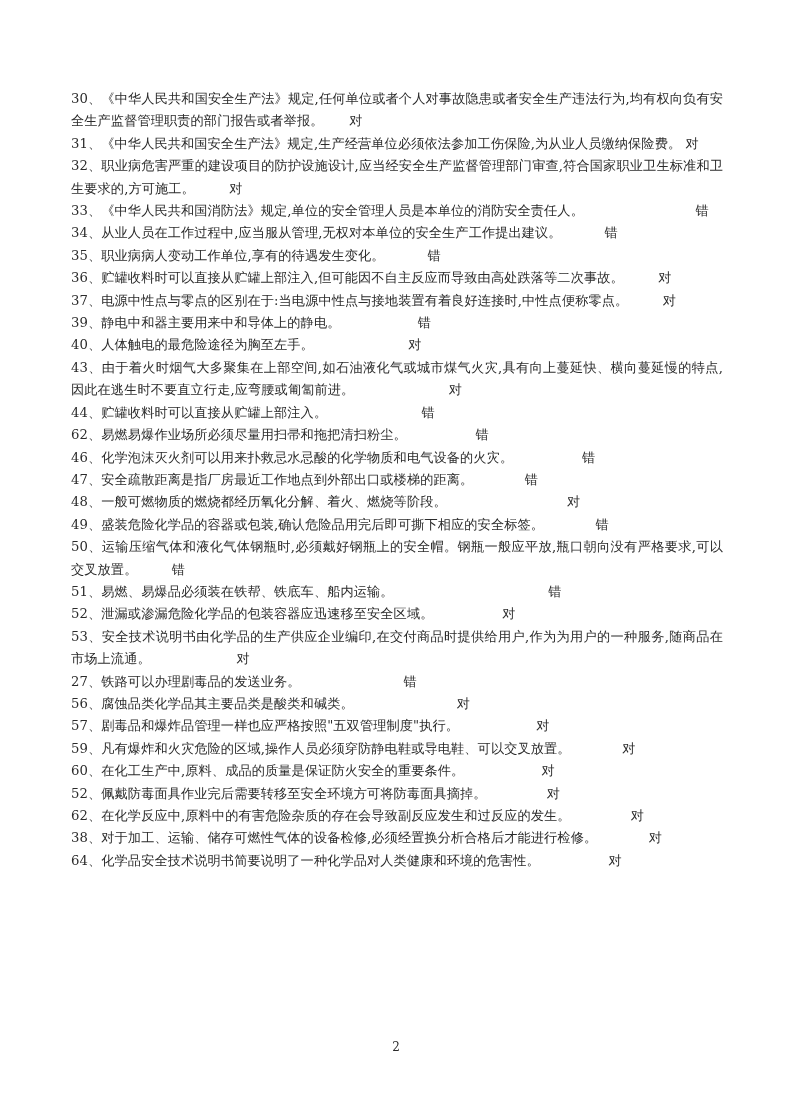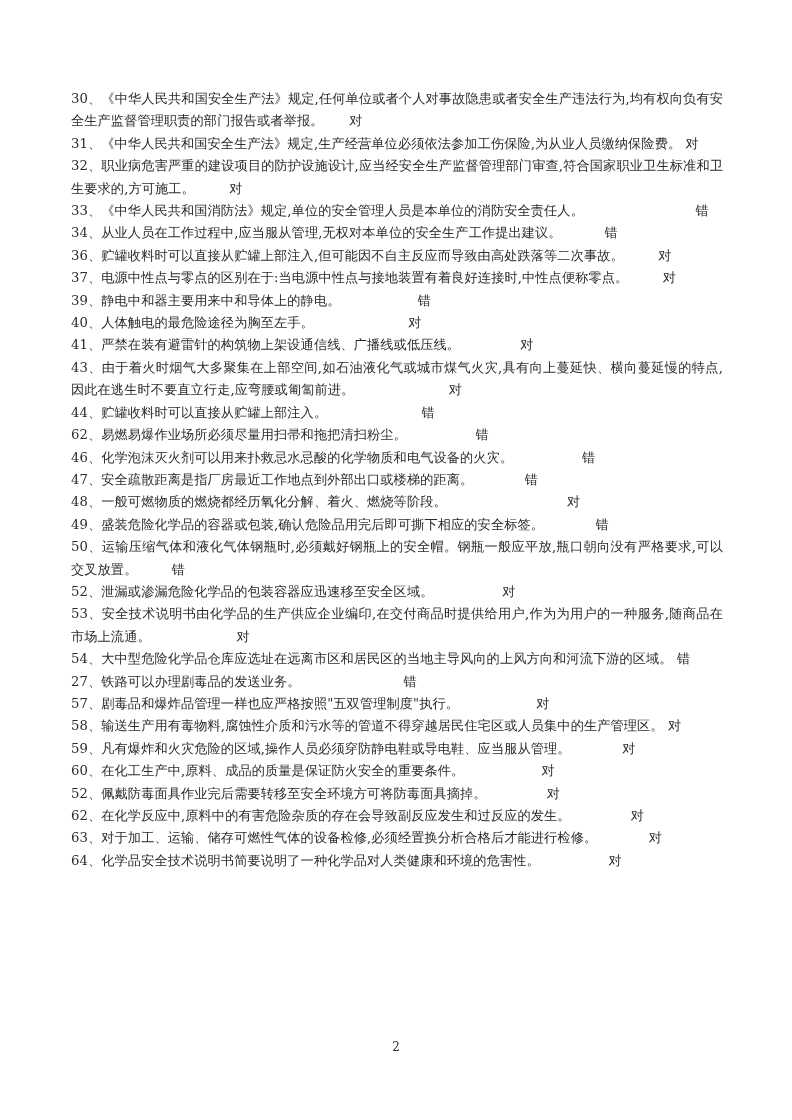--- a/index.html
+++ b/index.html
@@ -62,40 +62,40 @@
 </head>
 <body>
 
 <div id="page">
   <div id="content">
       <p class="qitem"><span class="num">30、</span><span class="body">《中华人民共和国安全生产法》规定,任何单位或者个人对事故隐患或者安全生产违法行为,均有权向负有安全生产监督管理职责的部门报告或者举报。</span><span class="gap">      </span><span class="ans">对</span></p>
       <p class="qitem"><span class="num">31、</span><span class="body">《中华人民共和国安全生产法》规定,生产经营单位必须依法参加工伤保险,为从业人员缴纳保险费。</span><span class="gap"> </span><span class="ans">对</span></p>
       <p class="qitem"><span class="num">32、</span><span class="body">职业病危害严重的建设项目的防护设施设计,应当经安全生产监督管理部门审查,符合国家职业卫生标准和卫生要求的,方可施工。</span><span class="gap">        </span><span class="ans">对</span></p>
       <p class="qitem"><span class="num">33、</span><span class="body">《中华人民共和国消防法》规定,单位的安全管理人员是本单位的消防安全责任人。</span><span class="gap">                          </span><span class="ans">错</span></p>
       <p class="qitem"><span class="num">34、</span><span class="body">从业人员在工作过程中,应当服从管理,无权对本单位的安全生产工作提出建议。</span><span class="gap">          </span><span class="ans">错</span></p>
+      <p class="qitem"><span class="num">35、</span><span class="body">职业病病人变动工作单位,享有的待遇发生变化。</span><span class="gap">          </span><span class="ans">错</span></p>
       <p class="qitem"><span class="num">36、</span><span class="body">贮罐收料时可以直接从贮罐上部注入,但可能因不自主反应而导致由高处跌落等二次事故。</span><span class="gap">        </span><span class="ans">对</span></p>
       <p class="qitem"><span class="num">37、</span><span class="body">电源中性点与零点的区别在于:当电源中性点与接地装置有着良好连接时,中性点便称零点。</span><span class="gap">        </span><span class="ans">对</span></p>
       <p class="qitem"><span class="num">39、</span><span class="body">静电中和器主要用来中和导体上的静电。</span><span class="gap">                  </span><span class="ans">错</span></p>
       <p class="qitem"><span class="num">40、</span><span class="body">人体触电的最危险途径为胸至左手。</span><span class="gap">                      </span><span class="ans">对</span></p>
-      <p class="qitem"><span class="num">41、</span><span class="body">严禁在装有避雷针的构筑物上架设通信线、广播线或低压线。</span><span class="gap">              </span><span class="ans">对</span></p>
       <p class="qitem"><span class="num">43、</span><span class="body">由于着火时烟气大多聚集在上部空间,如石油液化气或城市煤气火灾,具有向上蔓延快、横向蔓延慢的特点,因此在逃生时不要直立行走,应弯腰或匍匐前进。</span><span class="gap">                      </span><span class="ans">对</span></p>
       <p class="qitem"><span class="num">44、</span><span class="body">贮罐收料时可以直接从贮罐上部注入。</span><span class="gap">                      </span><span class="ans">错</span></p>
       <p class="qitem"><span class="num">62、</span><span class="body">易燃易爆作业场所必须尽量用扫帚和拖把清扫粉尘。</span><span class="gap">                </span><span class="ans">错</span></p>
       <p class="qitem"><span class="num">46、</span><span class="body">化学泡沫灭火剂可以用来扑救忌水忌酸的化学物质和电气设备的火灾。</span><span class="gap">                </span><span class="ans">错</span></p>
       <p class="qitem"><span class="num">47、</span><span class="body">安全疏散距离是指厂房最近工作地点到外部出口或楼梯的距离。</span><span class="gap">            </span><span class="ans">错</span></p>
       <p class="qitem"><span class="num">48、</span><span class="body">一般可燃物质的燃烧都经历氧化分解、着火、燃烧等阶段。</span><span class="gap">                            </span><span class="ans">对</span></p>
       <p class="qitem"><span class="num">49、</span><span class="body">盛装危险化学品的容器或包装,确认危险品用完后即可撕下相应的安全标签。</span><span class="gap">            </span><span class="ans">错</span></p>
       <p class="qitem"><span class="num">50、</span><span class="body">运输压缩气体和液化气体钢瓶时,必须戴好钢瓶上的安全帽。钢瓶一般应平放,瓶口朝向没有严格要求,可以交叉放置。</span><span class="gap">        </span><span class="ans">错</span></p>
+      <p class="qitem"><span class="num">51、</span><span class="body">易燃、易爆品必须装在铁帮、铁底车、船内运输。</span><span class="gap">                                    </span><span class="ans">错</span></p>
       <p class="qitem"><span class="num">52、</span><span class="body">泄漏或渗漏危险化学品的包装容器应迅速移至安全区域。</span><span class="gap">                </span><span class="ans">对</span></p>
       <p class="qitem"><span class="num">53、</span><span class="body">安全技术说明书由化学品的生产供应企业编印,在交付商品时提供给用户,作为为用户的一种服务,随商品在市场上流通。</span><span class="gap">                    </span><span class="ans">对</span></p>
-      <p class="qitem"><span class="num">54、</span><span class="body">大中型危险化学品仓库应选址在远离市区和居民区的当地主导风向的上风方向和河流下游的区域。</span><span class="gap"> </span><span class="ans">错</span></p>
       <p class="qitem"><span class="num">27、</span><span class="body">铁路可以办理剧毒品的发送业务。</span><span class="gap">                        </span><span class="ans">错</span></p>
+      <p class="qitem"><span class="num">56、</span><span class="body">腐蚀品类化学品其主要品类是酸类和碱类。</span><span class="gap">                        </span><span class="ans">对</span></p>
       <p class="qitem"><span class="num">57、</span><span class="body">剧毒品和爆炸品管理一样也应严格按照"五双管理制度"执行。</span><span class="gap">                  </span><span class="ans">对</span></p>
-      <p class="qitem"><span class="num">58、</span><span class="body">输送生产用有毒物料,腐蚀性介质和污水等的管道不得穿越居民住宅区或人员集中的生产管理区。</span><span class="gap"> </span><span class="ans">对</span></p>
-      <p class="qitem"><span class="num">59、</span><span class="body">凡有爆炸和火灾危险的区域,操作人员必须穿防静电鞋或导电鞋、应当服从管理。</span><span class="gap">            </span><span class="ans">对</span></p>
+      <p class="qitem"><span class="num">59、</span><span class="body">凡有爆炸和火灾危险的区域,操作人员必须穿防静电鞋或导电鞋、可以交叉放置。</span><span class="gap">            </span><span class="ans">对</span></p>
       <p class="qitem"><span class="num">60、</span><span class="body">在化工生产中,原料、成品的质量是保证防火安全的重要条件。</span><span class="gap">                  </span><span class="ans">对</span></p>
       <p class="qitem"><span class="num">52、</span><span class="body">佩戴防毒面具作业完后需要转移至安全环境方可将防毒面具摘掉。</span><span class="gap">              </span><span class="ans">对</span></p>
       <p class="qitem"><span class="num">62、</span><span class="body">在化学反应中,原料中的有害危险杂质的存在会导致副反应发生和过反应的发生。</span><span class="gap">              </span><span class="ans">对</span></p>
-      <p class="qitem"><span class="num">63、</span><span class="body">对于加工、运输、储存可燃性气体的设备检修,必须经置换分析合格后才能进行检修。</span><span class="gap">            </span><span class="ans">对</span></p>
+      <p class="qitem"><span class="num">38、</span><span class="body">对于加工、运输、储存可燃性气体的设备检修,必须经置换分析合格后才能进行检修。</span><span class="gap">            </span><span class="ans">对</span></p>
       <p class="qitem"><span class="num">64、</span><span class="body">化学品安全技术说明书简要说明了一种化学品对人类健康和环境的危害性。</span><span class="gap">                </span><span class="ans">对</span></p>
     </div>
   <div id="page-number">2</div>
 </div>
 
 </body></html>

